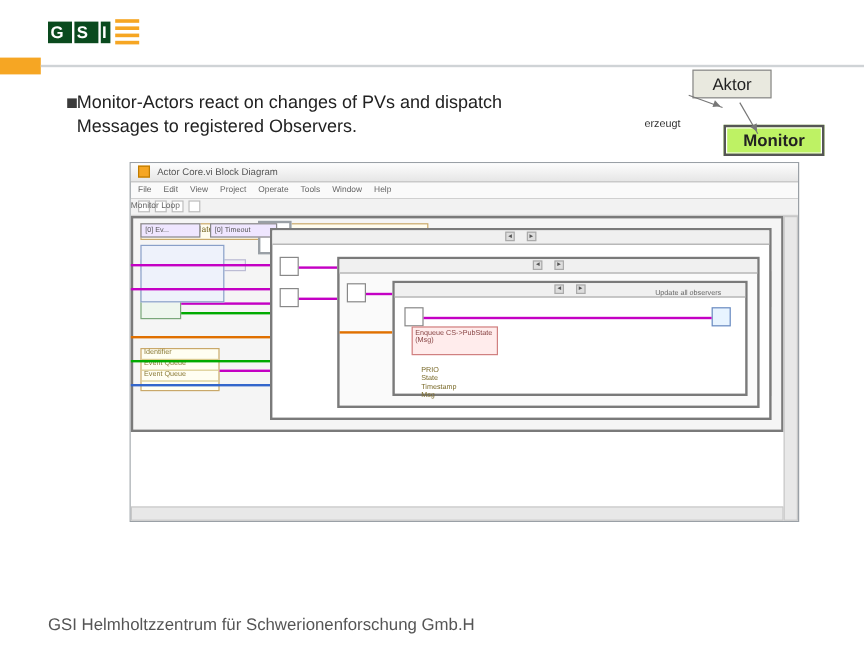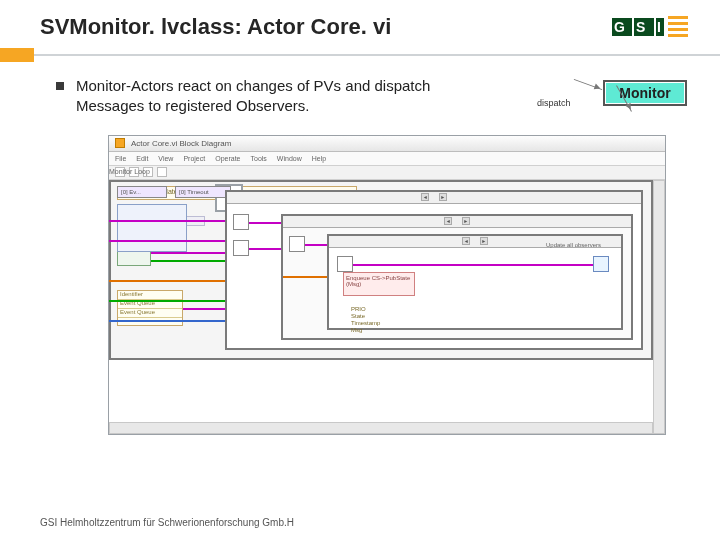--- a/index.html
+++ b/index.html
@@ -4,27 +4,27 @@
 <style>
   *{box-sizing:border-box;margin:0;padding:0}
   body{width:720px;height:540px;background:#fff;font-family:Arial,Helvetica,sans-serif;color:#222;position:relative;overflow:hidden}
   .header{display:flex;align-items:center;justify-content:space-between;padding:12px 30px 6px 40px}
   .title{font-size:22px;font-weight:700;color:#262626}
   .logo{display:flex;align-items:center;gap:2px}
   .rule-wrap{display:flex;align-items:center}
   .accent{width:34px;height:14px;background:#f6a623}
   .rule{flex:1;height:2px;background:#cfd3d6}
   .content{position:relative;padding:14px 30px 0 56px}
-  .bullet-row{display:flex;gap:12px;max-width:430px}
+  .bullet-row{display:flex;max-width:430px}
   .square{width:8px;height:8px;background:#3a3a3a;margin-top:6px;flex:0 0 8px}
   .bullet-text{font-size:15px;line-height:1.35}
   .thumb{position:absolute;right:18px;top:-4px;width:165px}
   .thumb-box{border:1px solid #888;padding:3px 10px;font-size:14px;background:#f5f5f0;text-align:center}
   .aktor{background:#e9e9df;width:66px;margin-left:40px}
-  .monitor{background:#5eead4;border:2px solid #555;width:84px;margin-top:22px;margin-left:66px;font-weight:700;box-shadow:0 0 0 1px #fff inset}
+  .monitor{background:#bef264;border:2px solid #555;width:84px;margin-top:22px;margin-left:66px;font-weight:700;box-shadow:0 0 0 1px #fff inset}
   .t-small{position:absolute;font-size:9px;color:#333}
   .erzeugt{left:0;top:40px}
   .verschickt{left:108px;top:12px;width:60px;line-height:1.05}
   .arrow{position:absolute;width:40px;height:1px;background:#777}
   .arrow::after{content:"";position:absolute;right:-1px;top:-3px;border:3px solid transparent;border-left:6px solid #777}
   .ar1{left:36px;top:26px;width:30px;transform:rotate(20deg)}
   .ar2{left:72px;top:40px;width:30px;transform:rotate(60deg)}
   .lv{margin:18px 24px 0 52px;border:1px solid #9aa0a6;height:300px;background:#fafafa;font-size:8px;color:#555;position:relative}
   .lv-titlebar{height:16px;background:linear-gradient(#fdfdfd,#e6e6e6);border-bottom:1px solid #bdbdbd;display:flex;align-items:center;padding:0 6px;gap:6px}
   .lv-menu{height:14px;border-bottom:1px solid #d0d0d0;display:flex;gap:10px;align-items:center;padding:0 6px;font-size:7px;color:#666}
@@ -58,27 +58,26 @@
   .inner1{position:absolute;left:116px;top:10px;right:10px;height:160px;border:2px solid #7a7a7a;background:#fff}
   .inner2{position:absolute;left:54px;top:22px;right:8px;bottom:8px;border:2px solid #7a7a7a;background:#fafafa}
   .inner3{position:absolute;left:44px;top:18px;right:8px;bottom:8px;border:2px solid #7a7a7a;background:#fff}
   .casebar{height:12px;border-bottom:1px solid #aaa;background:#f0f0f0;display:flex;align-items:center;justify-content:center;font-size:6px;gap:4px}
   .arrowbtn{width:8px;height:8px;background:#ddd;border:1px solid #aaa;font-size:6px;line-height:6px;text-align:center}
   .obs{position:absolute;right:20px;top:6px;font-size:6px;color:#666}
   .enq{position:absolute;left:14px;top:36px;width:72px;height:24px;border:1px solid #d08080;background:#ffecec;font-size:6px;padding:2px;color:#884444;line-height:1.05}
   .tiny{position:absolute;width:16px;height:16px;border:1px solid #888;background:#fff}
   .txtstack{position:absolute;left:22px;top:70px;font-size:6px;color:#7a6a2a;line-height:1.2}
   .vi-ico{width:10px;height:10px;background:#f6a623;border:1px solid #c07c00}
-  .footer{position:absolute;left:40px;bottom:12px;font-size:10px;color:#555}
+  .footer{position:absolute;left:40px;bottom:12px;font-size:14px;color:#555}
 </style>
 </head>
 <body>
 
 <div class="header">
-  <div class="title">SVMonitor. lvclass: Actor Core. vi</div>
   <div class="logo">
     <svg width="78" height="30" viewBox="0 0 78 30">
       <rect x="0" y="6" width="20" height="18" fill="#0a4a1e"></rect>
       <rect x="22" y="6" width="20" height="18" fill="#0a4a1e"></rect>
       <rect x="44" y="6" width="8" height="18" fill="#0a4a1e"></rect>
       <rect x="56" y="4" width="20" height="3" fill="#f6a623"></rect>
       <rect x="56" y="10" width="20" height="3" fill="#f6a623"></rect>
       <rect x="56" y="16" width="20" height="3" fill="#f6a623"></rect>
       <rect x="56" y="22" width="20" height="3" fill="#f6a623"></rect>
       <text x="2" y="20" fill="#fff" font-size="14" font-family="Arial" font-weight="700">G</text>
@@ -93,23 +92,24 @@
   <div class="rule"></div>
 </div>
 
 <div class="content">
   <div class="bullet-row">
     <div class="square"></div>
     <div class="bullet-text">Monitor-Actors react on changes of PVs and dispatch Messages to registered Observers.</div>
   </div>
 
   <div class="thumb">
+    <div class="thumb-box aktor">Aktor</div>
     <div class="arrow ar1"></div>
     <div class="arrow ar2"></div>
-    <div class="t-small erzeugt">dispatch</div>
+    <div class="t-small erzeugt">erzeugt</div>
     <div class="thumb-box monitor">Monitor</div>
   </div>
 
   <div class="lv">
     <div class="lv-titlebar">
       <span class="vi-ico"></span>
       <span>Actor Core.vi Block Diagram</span>
     </div>
     <div class="lv-menu">
       <span>File</span>

